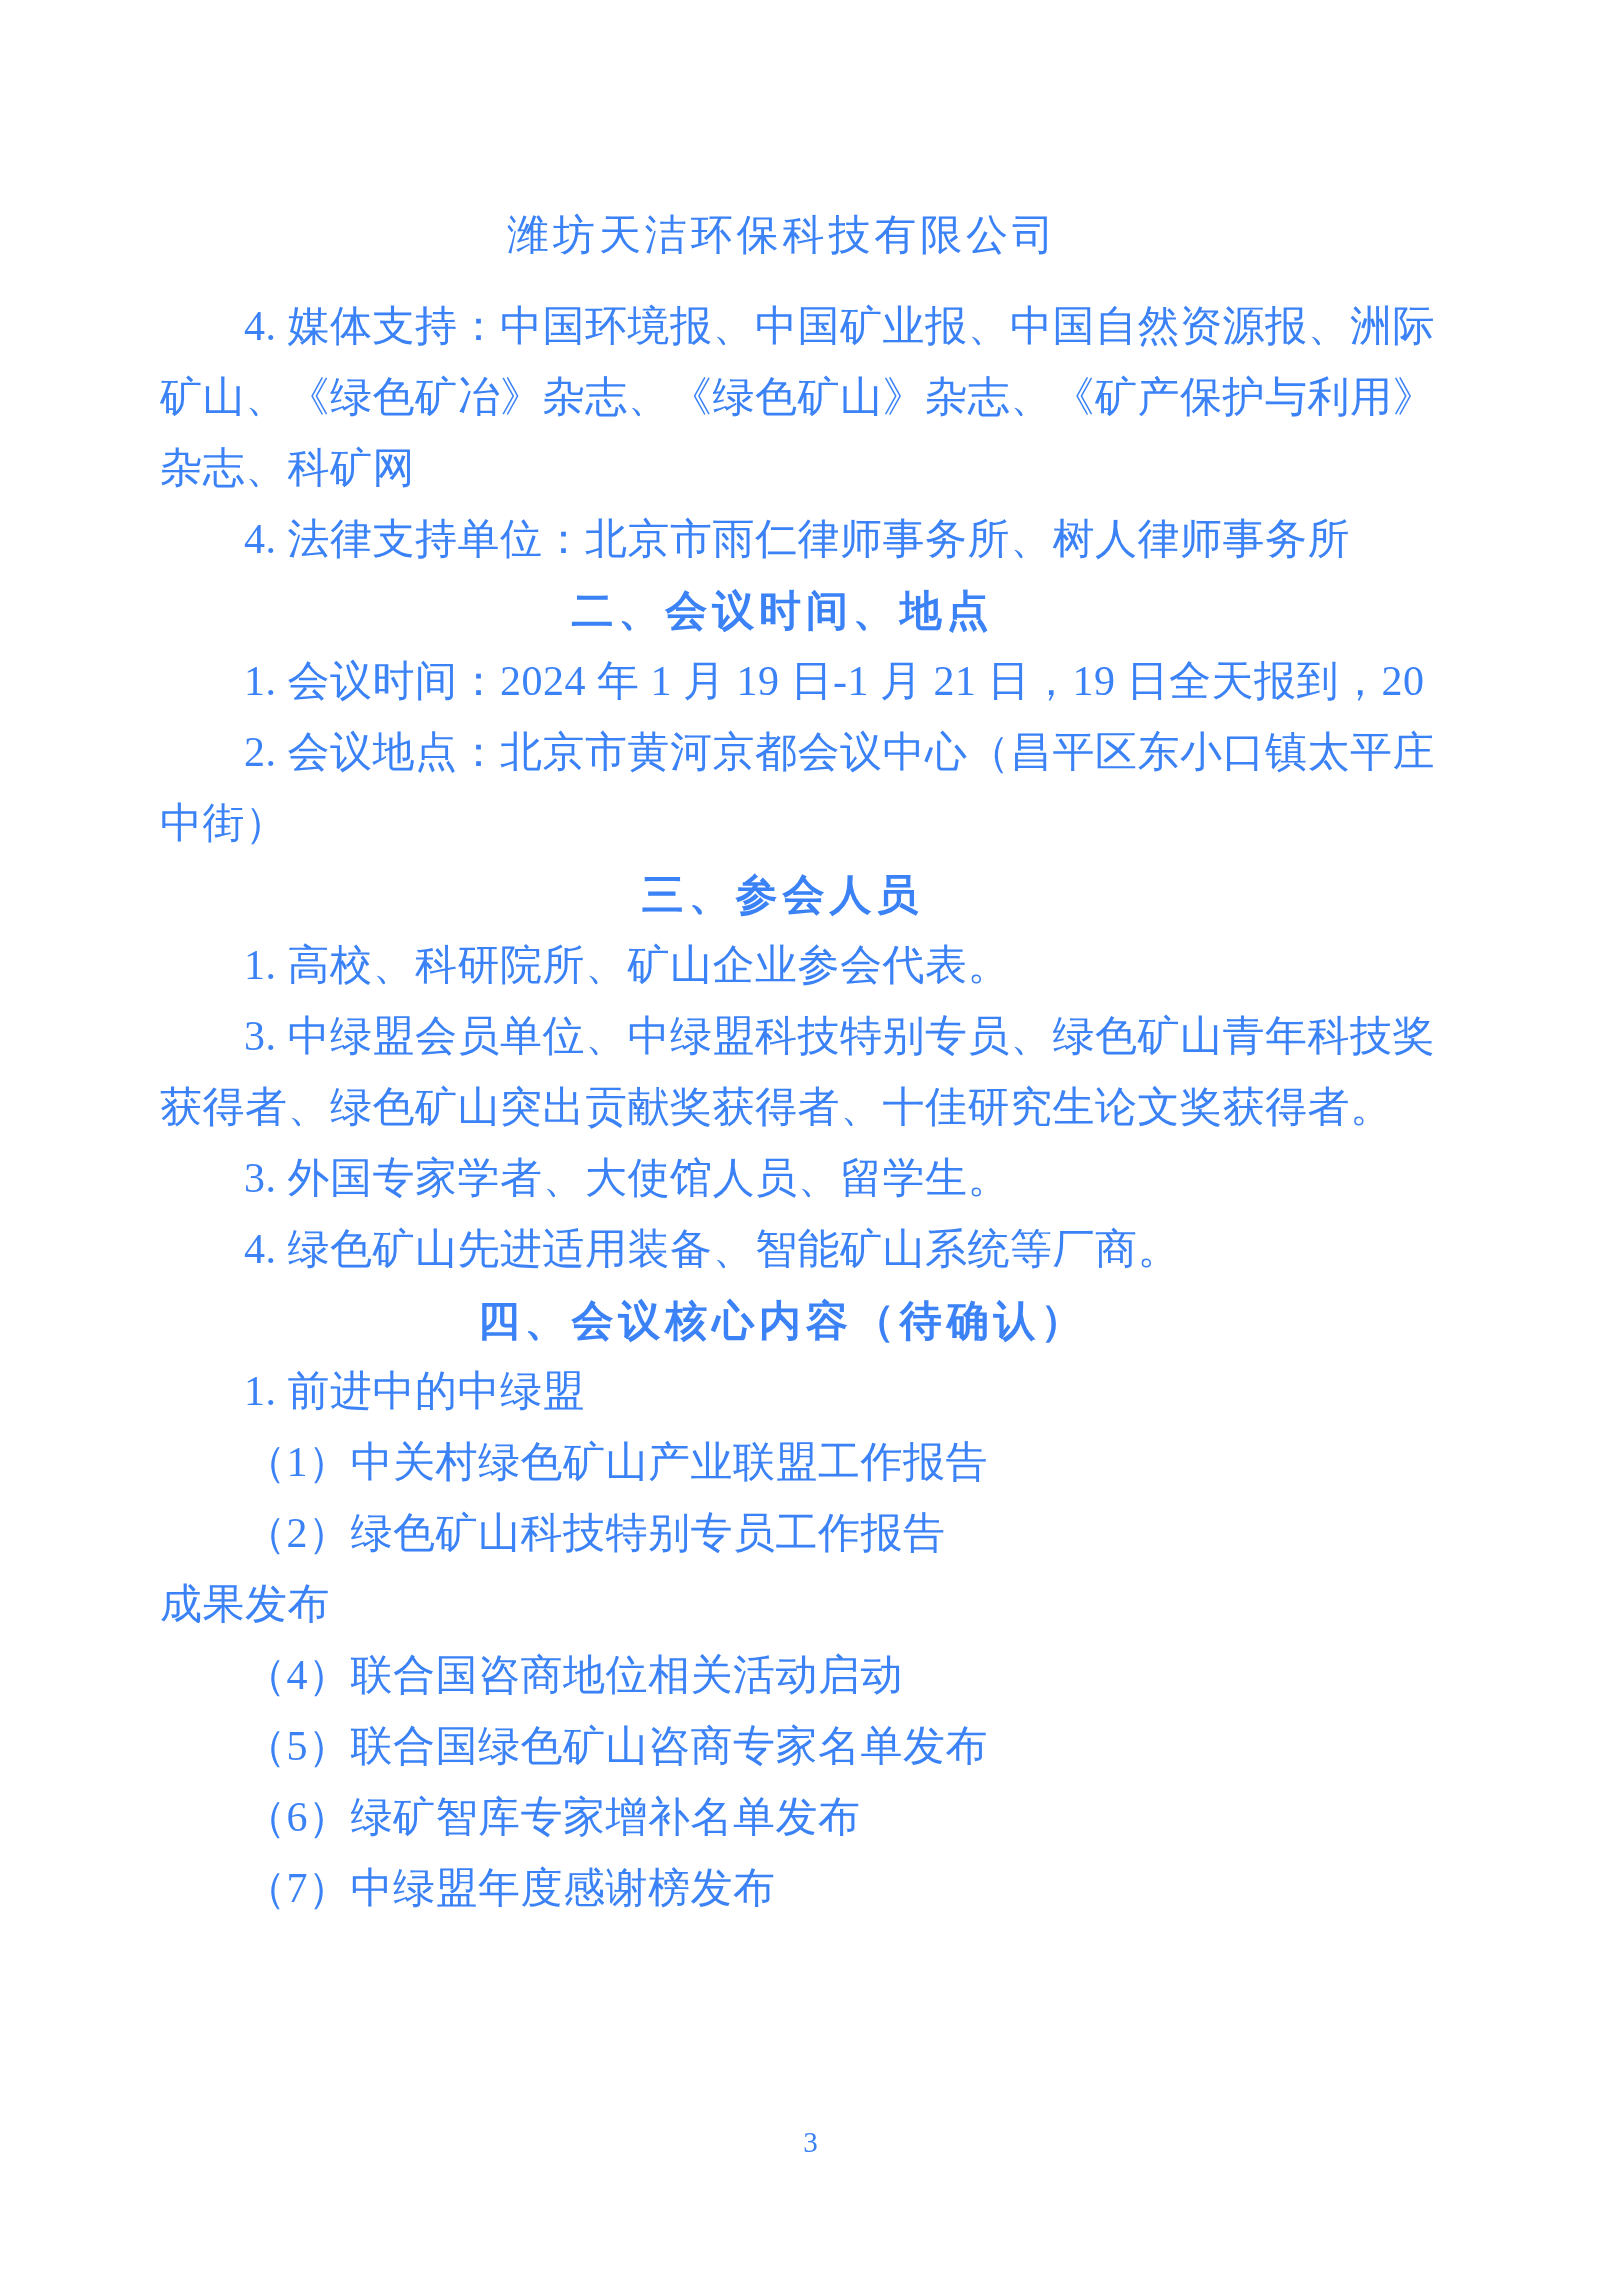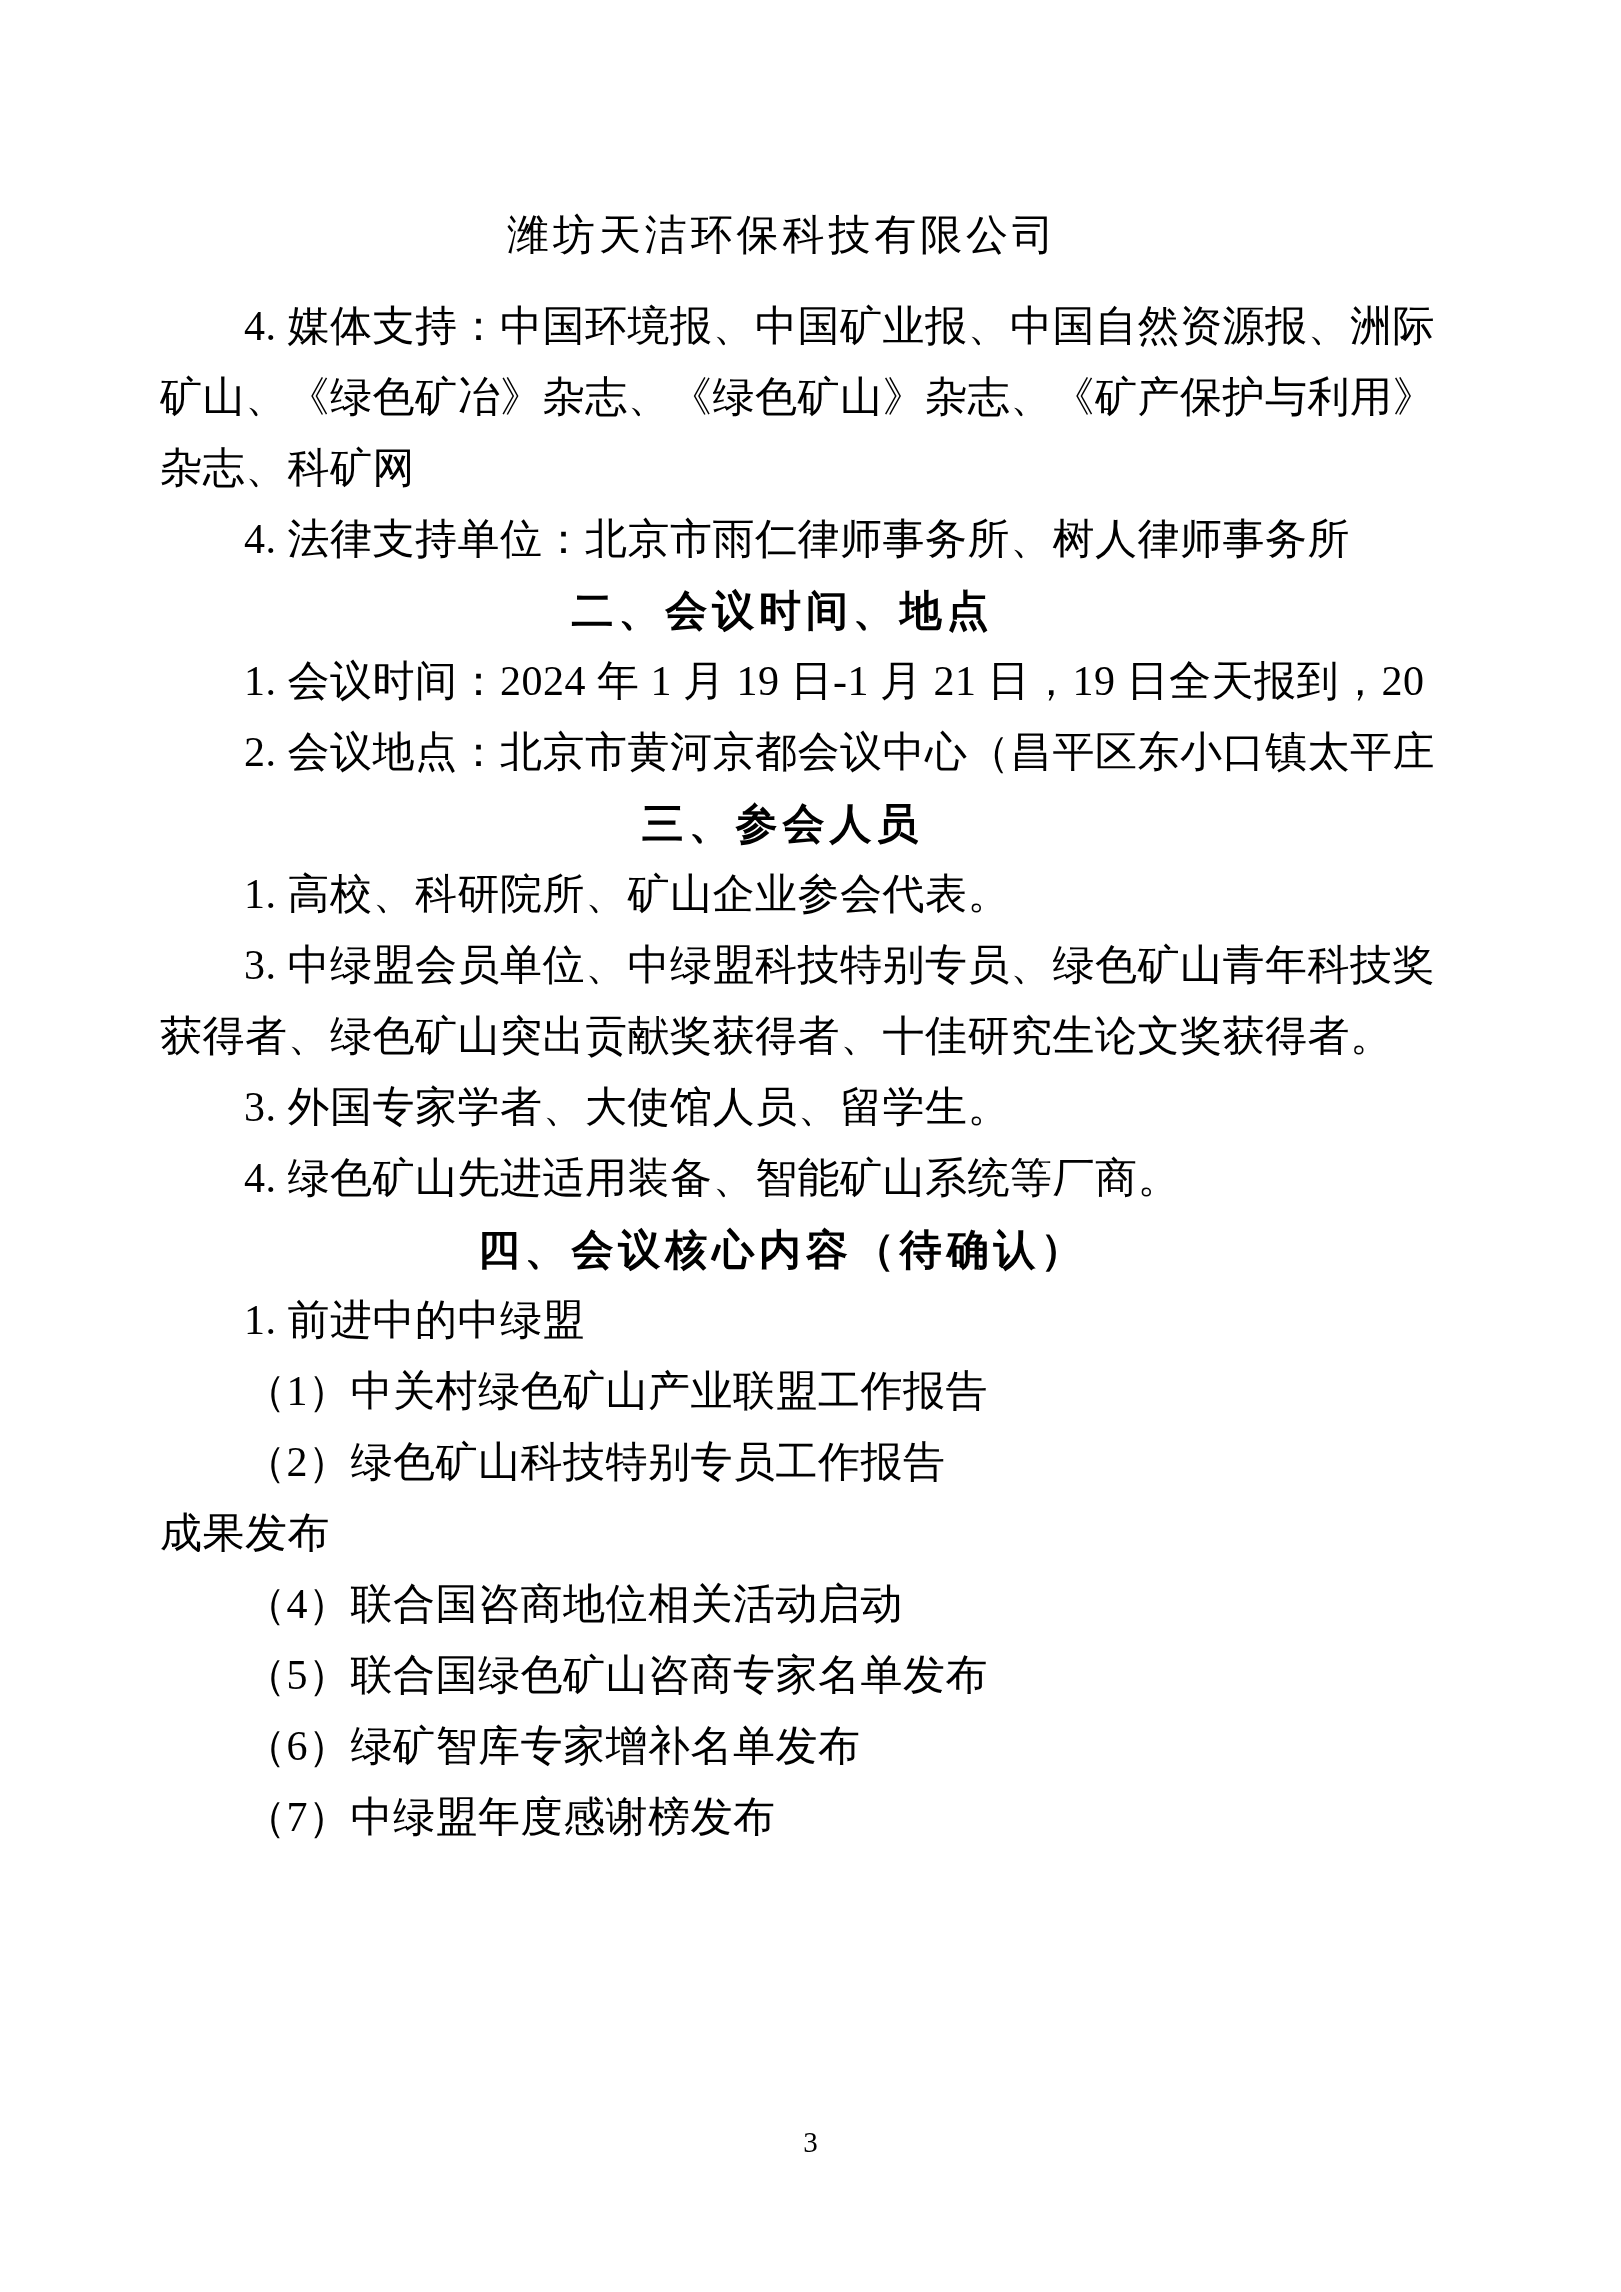--- a/index.html
+++ b/index.html
@@ -5,21 +5,21 @@
   html, body {
     margin: 0;
     padding: 0;
     background: #ffffff;
   }
   .page {
     position: relative;
     width: 1621px;
     height: 2293px;
     background: #ffffff;
-    color: #000000;
+    color: #3b82f6;
     overflow: hidden;
   }
   .content {
     position: absolute;
     left: 160px;
     top: 200px;
     width: 1245px;
   }
   .line {
     height: 71px;
@@ -66,20 +66,21 @@
 <div class="page">
   <main class="content">
     <div class="line center">潍坊天洁环保科技有限公司</div>
     <div class="line indent fill">4. 媒体支持：中国环境报、中国矿业报、中国自然资源报、洲际</div>
     <div class="line fill">矿山、《绿色矿冶》杂志、《绿色矿山》杂志、《矿产保护与利用》</div>
     <div class="line">杂志、科矿网</div>
     <div class="line indent">4. 法律支持单位：北京市雨仁律师事务所、树人律师事务所</div>
     <div class="line heading">二、会议时间、地点</div>
     <div class="line indent fill">1. 会议时间：2024 年 1 月 19 日-1 月 21 日，19 日全天报到，20</div>
     <div class="line indent fill">2. 会议地点：北京市黄河京都会议中心（昌平区东小口镇太平庄</div>
+    <div class="line">中街）</div>
     <div class="line heading">三、参会人员</div>
     <div class="line indent">1. 高校、科研院所、矿山企业参会代表。</div>
     <div class="line indent fill">3. 中绿盟会员单位、中绿盟科技特别专员、绿色矿山青年科技奖</div>
     <div class="line">获得者、绿色矿山突出贡献奖获得者、十佳研究生论文奖获得者。</div>
     <div class="line indent">3. 外国专家学者、大使馆人员、留学生。</div>
     <div class="line indent">4. 绿色矿山先进适用装备、智能矿山系统等厂商。</div>
     <div class="line heading">四、会议核心内容（待确认）</div>
     <div class="line indent">1. 前进中的中绿盟</div>
     <div class="line indent">（1）中关村绿色矿山产业联盟工作报告</div>
     <div class="line indent">（2）绿色矿山科技特别专员工作报告</div>

